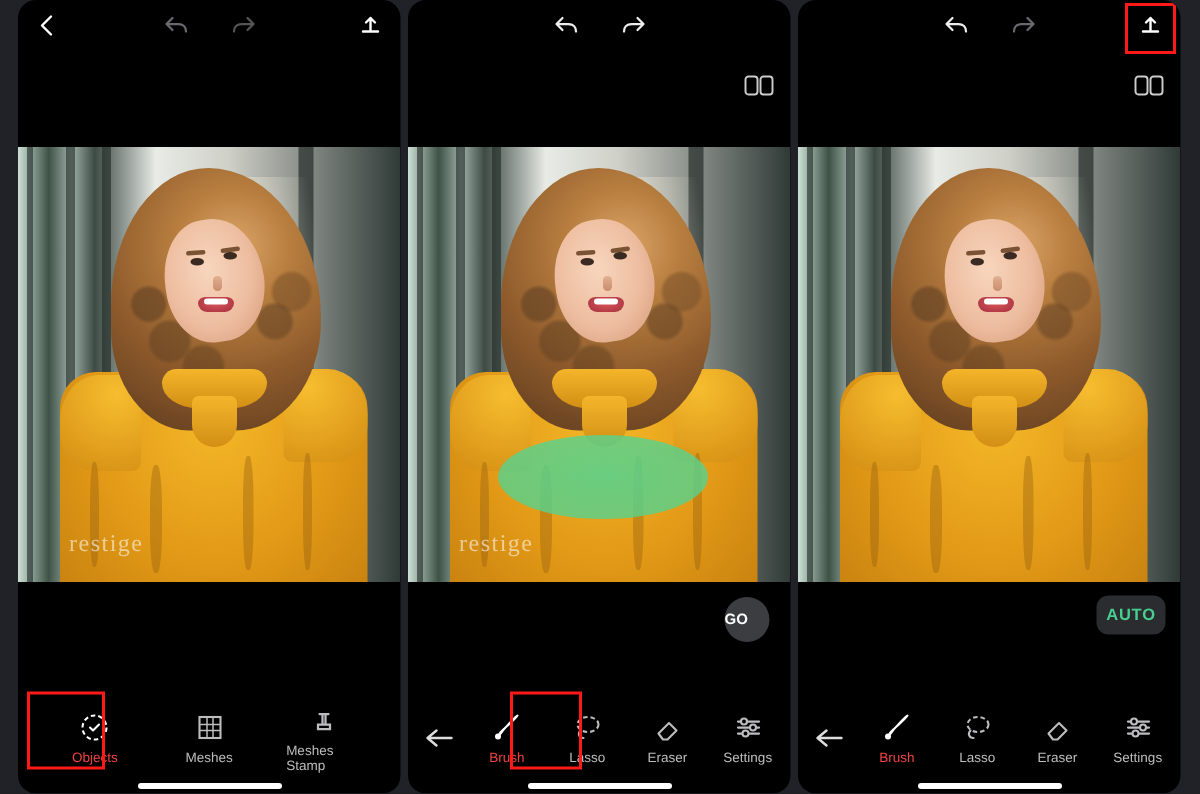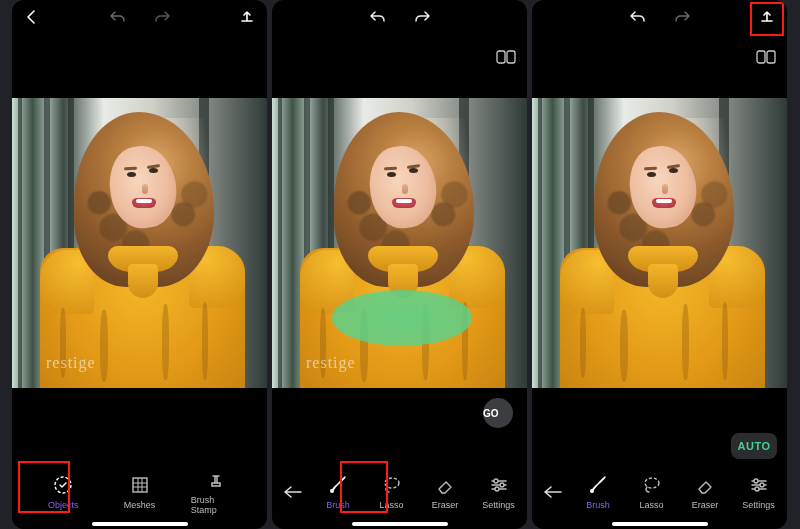--- a/index.html
+++ b/index.html
@@ -63,26 +63,26 @@
   .fold.f2{left:88px;top:212px;width:8px;height:72px;}
   .fold.f3{left:150px;top:206px;width:7px;height:76px;}
   .fold.f4{left:190px;top:204px;width:6px;height:78px;}
   
   .wm{position:absolute;left:34px;bottom:16px;color:rgba(255,255,255,.55);font-size:16px;letter-spacing:1px;font-weight:500;font-family:Georgia,serif;}
   
   .mask{position:absolute;left:60px;top:192px;width:140px;height:56px;background:radial-gradient(ellipse at 50% 50%,rgba(88,210,140,.88),rgba(88,210,140,.78));border-radius:50%;}
   
   
   .gobtn{position:absolute;right:14px;top:398px;width:30px;height:30px;border-radius:50%;background:#3c3d41;color:#fff;display:flex;align-items:center;font-size:10px;font-weight:700;}
-  .autobtn{position:absolute;right:10px;top:397px;width:46px;height:26px;border-radius:8px;background:#2b2c30;color:#46cf8f;display:flex;align-items:center;justify-content:center;font-size:11px;font-weight:700;letter-spacing:0.5px;margin-top:36px;}
+  .autobtn{position:absolute;right:10px;top:397px;width:46px;height:26px;border-radius:8px;background:#2b2c30;color:#46cf8f;display:flex;align-items:center;justify-content:center;font-size:11px;font-weight:700;letter-spacing:0.5px;}
   .toolbar{position:absolute;left:0;right:0;bottom:8px;height:58px;display:flex;align-items:center;justify-content:space-evenly;}
   .tool{display:flex;flex-direction:column;align-items:center;gap:4px;color:#bdbdc0;width:50px;}
   .tool .ticon{width:22px;height:22px;display:flex;align-items:center;justify-content:center;}
   .tool .tlabel{font-size:9px;}
-  .tool.sel{color:#8b5cf6;}
+  .tool.sel{color:#ef4444;}
   .backarrow{color:#ddd;width:34px;display:flex;align-items:center;justify-content:center;}
   .homebar{position:absolute;bottom:3px;left:50%;transform:translateX(-50%);width:96px;height:4px;border-radius:3px;background:#fff;}
   
   .hl{position:absolute;border:2px solid #ff1a1a;pointer-events:none;}
   .hl.h1{left:6px;bottom:16px;width:48px;height:48px;}
   .hl.h2{left:68px;bottom:16px;width:44px;height:48px;}
   .hl.h3{right:3px;top:2px;width:30px;height:30px;}
   svg{display:block;}
 </style>
 </head>
@@ -166,21 +166,21 @@
             </svg>
       </div>
       <div class="tlabel">Meshes</div>
     </div>
     <div class="tool">
       <div class="ticon">
         <svg width="22" height="22" viewBox="0 0 22 22">
               <path d="M7 17h8v-3H7zM10 14V7h2v7M8 7h6" stroke="#bdbdc0" stroke-width="1.5" fill="none" stroke-linecap="round"></path>
             </svg>
       </div>
-      <div class="tlabel">Brush Stamp</div>
+      <div class="tlabel">Meshes Stamp</div>
     </div>
   </div>
   <div class="homebar"></div>
   <div class="hl h1"></div>
 </div>
 
 <div class="phone p2">
   <div class="topbar">
     <div class="top-center">
       <div class="icon-btn bright">

